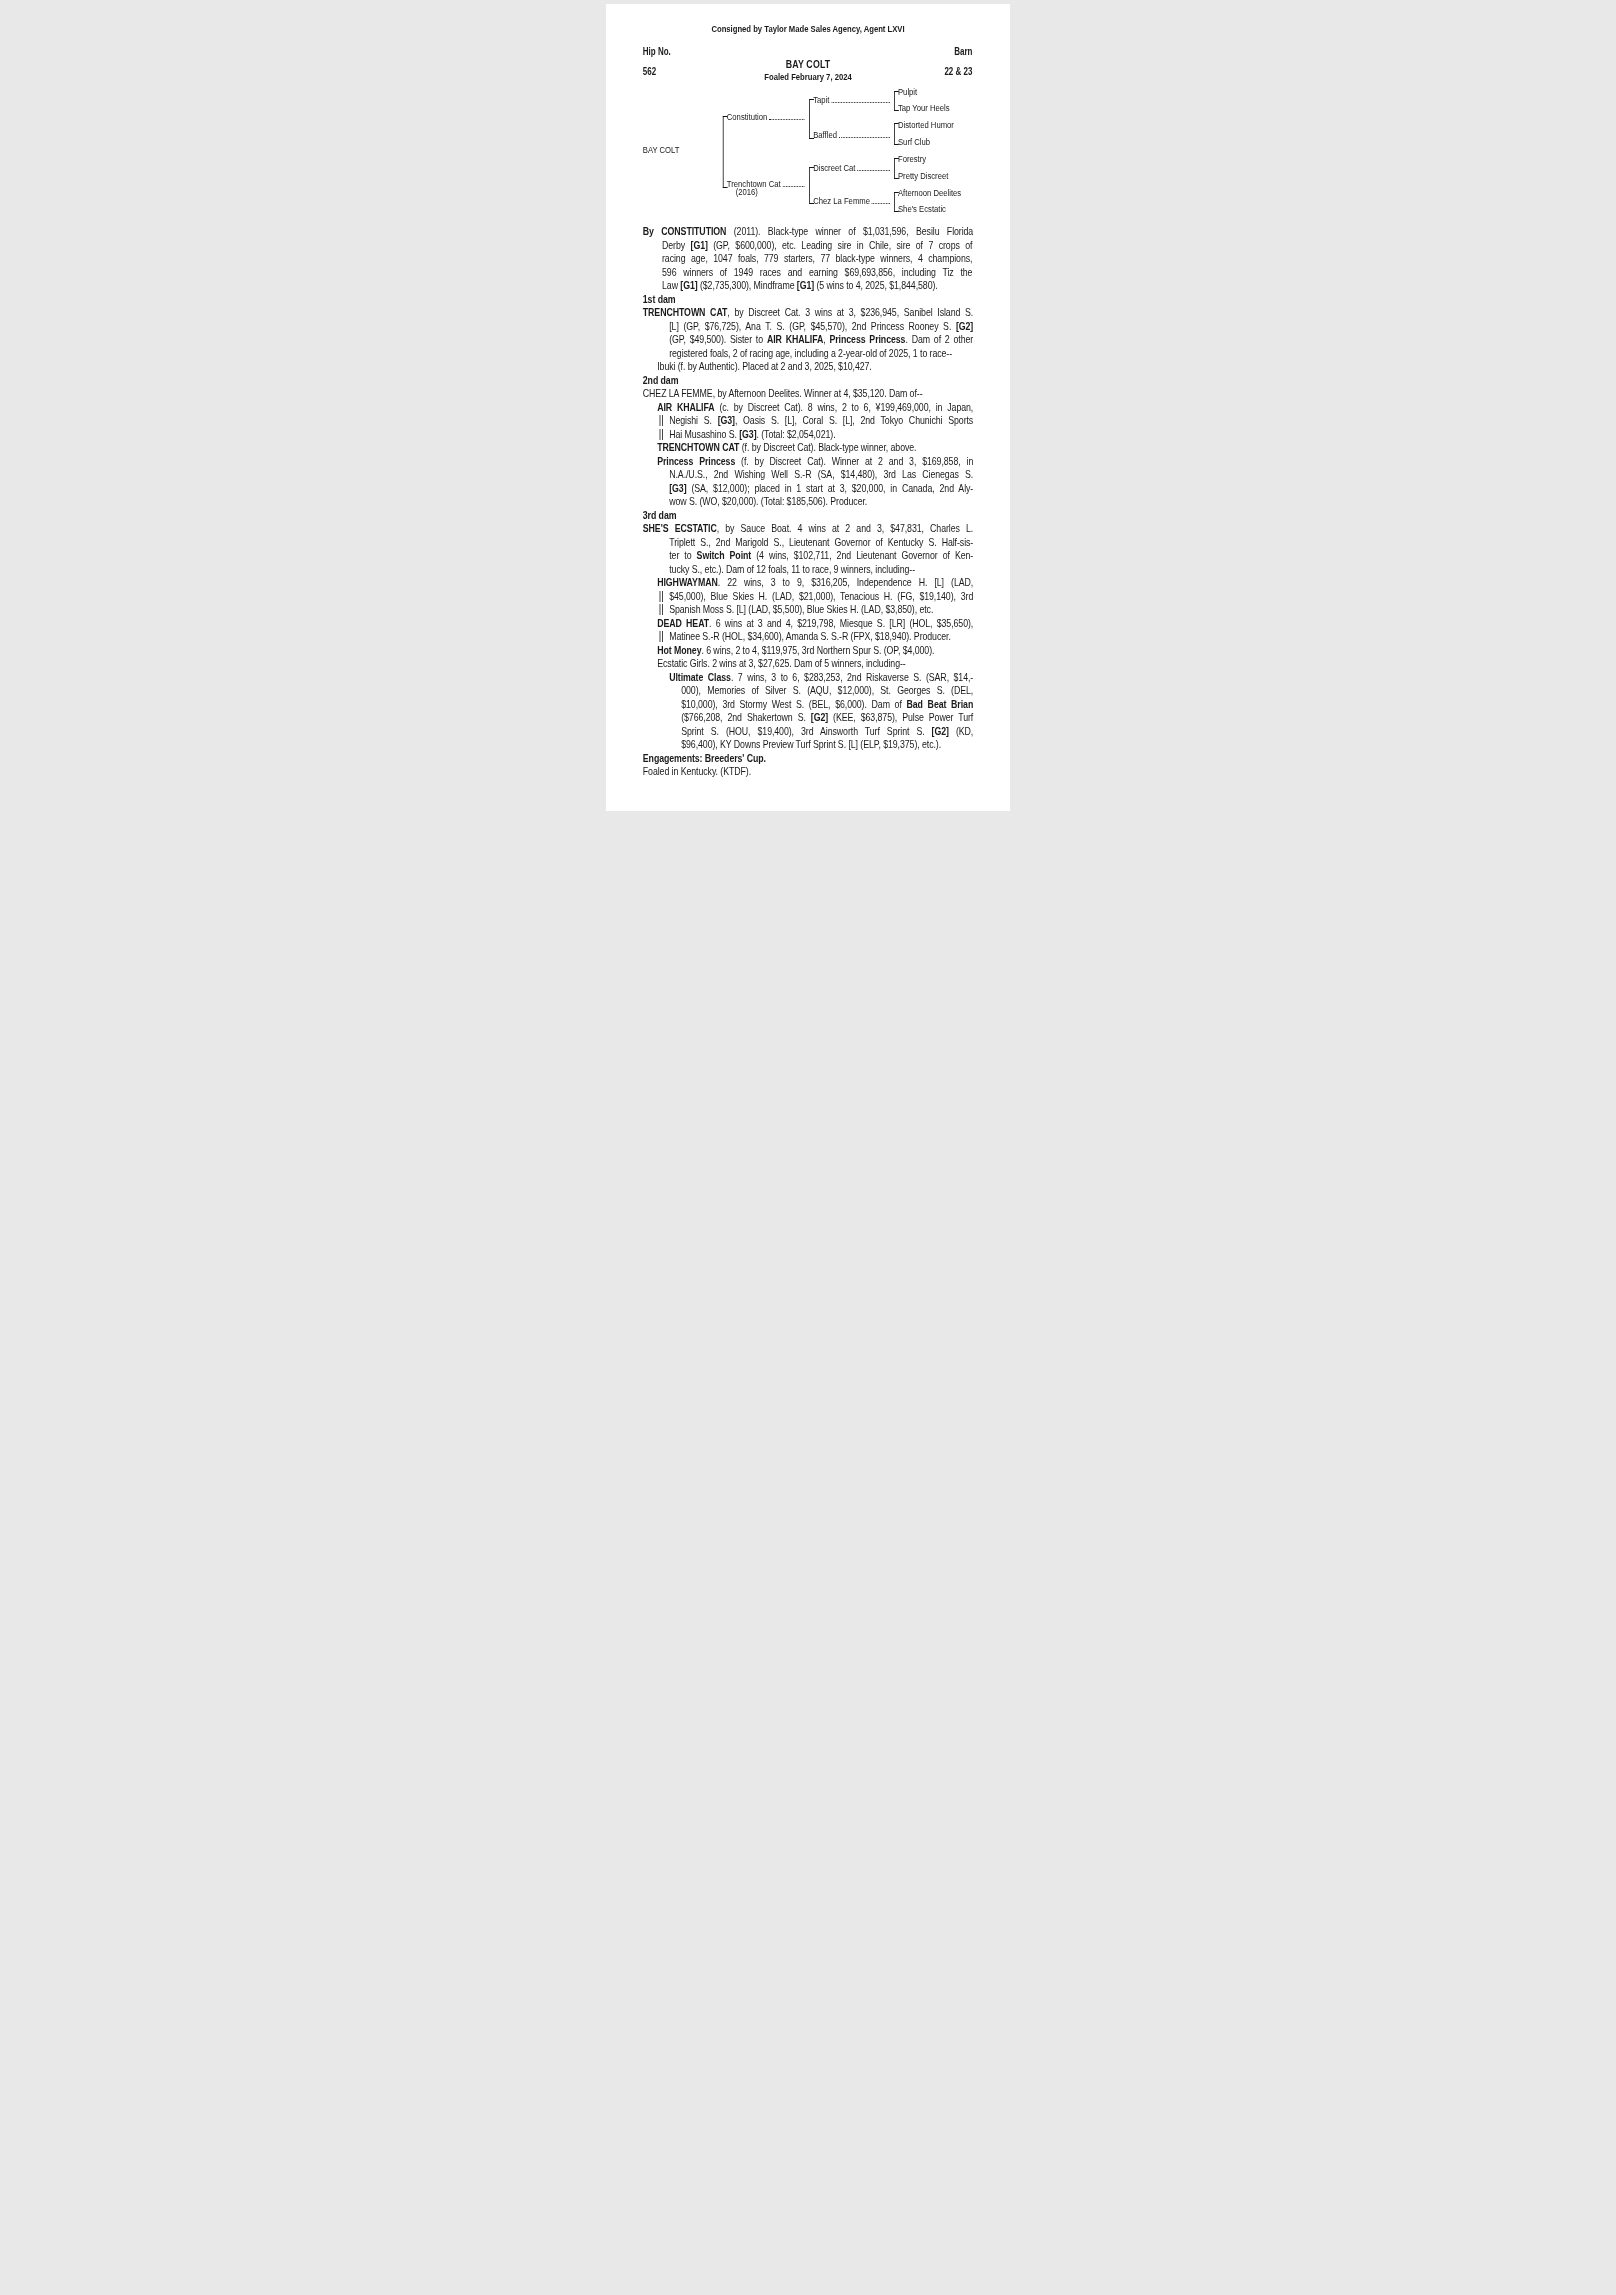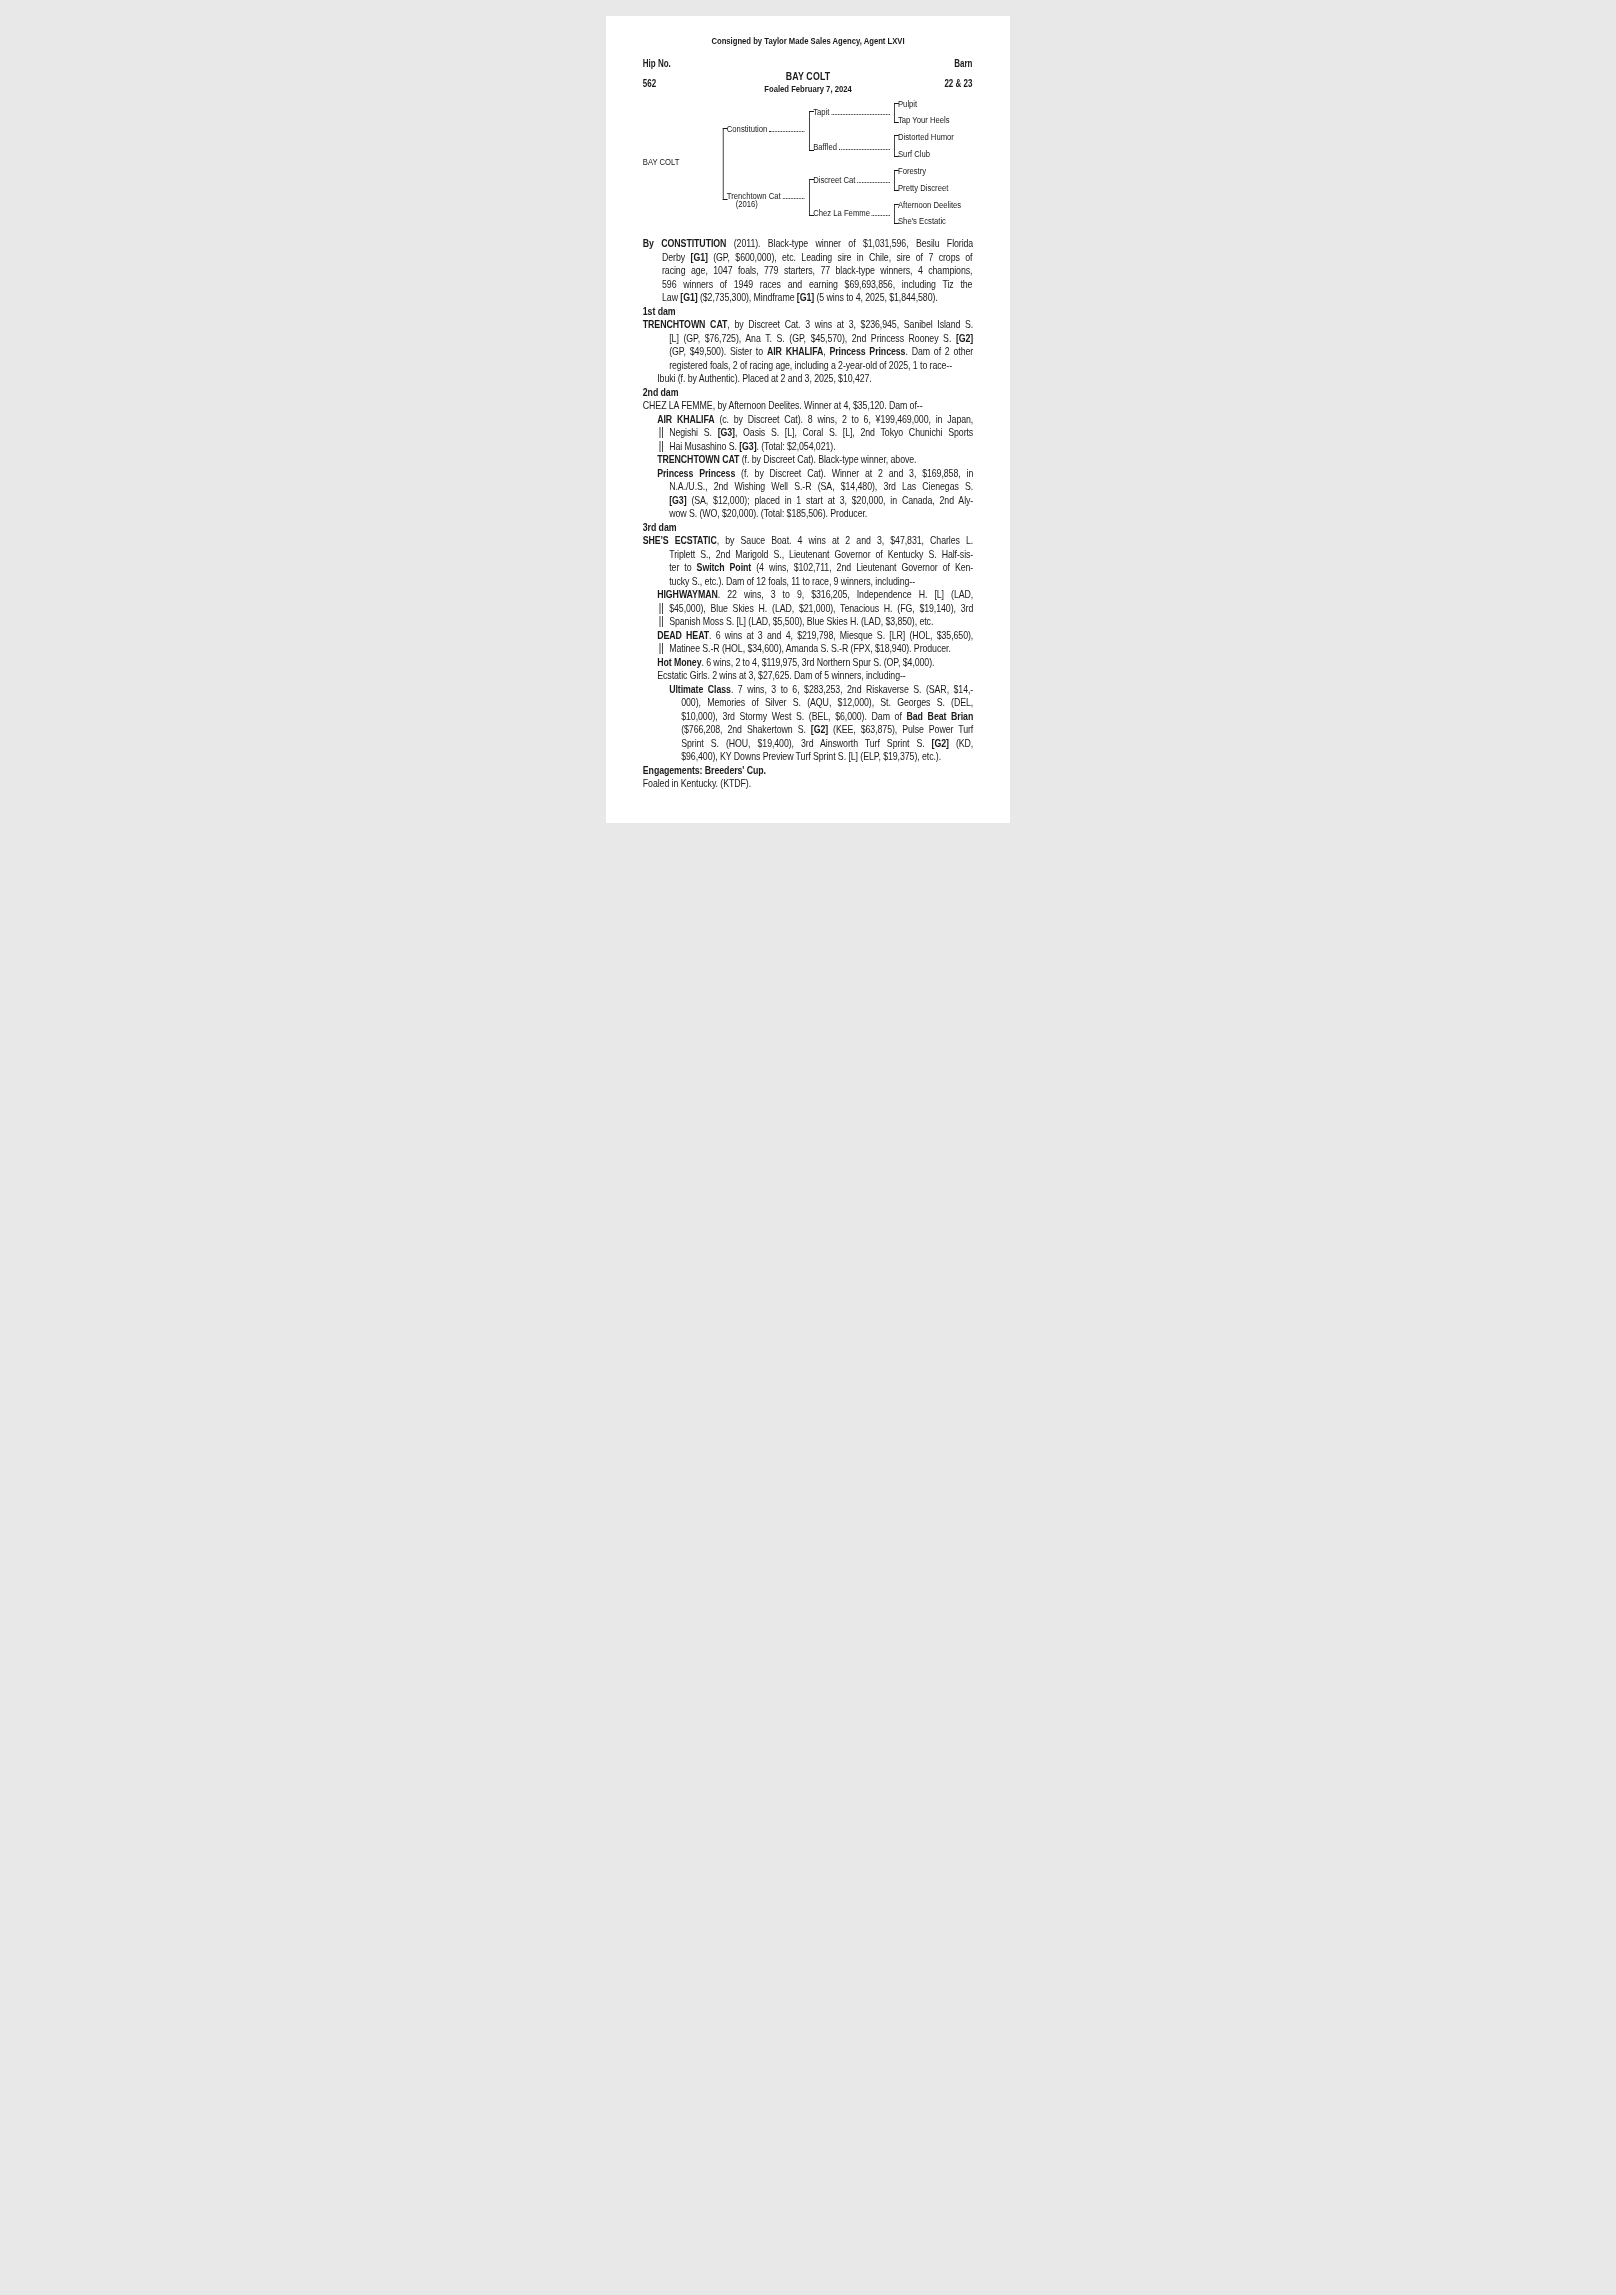--- a/index.html
+++ b/index.html
@@ -1,17 +1,17 @@
 <!DOCTYPE html>
 <html style="font-size:7.3px"><head>
 <meta charset="utf-8">
 <style>
   html,body{margin:0;padding:0;background:#e8e8e8;}
   #page{
-    width:404px;height:807px;margin:16px auto;background:#ffffff;
+    width:404px;height:807px;margin:4px auto;background:#ffffff;
     position:relative;overflow:hidden;
     font-family:"Liberation Sans","DejaVu Sans",sans-serif;
     color:#1a1a1a;
   }
   
   .sheet{
     position:absolute;top:0;left:0;width:505px;height:807px;
     transform:scaleX(0.80);transform-origin:0 0;
   }
   .abs{position:absolute;}

